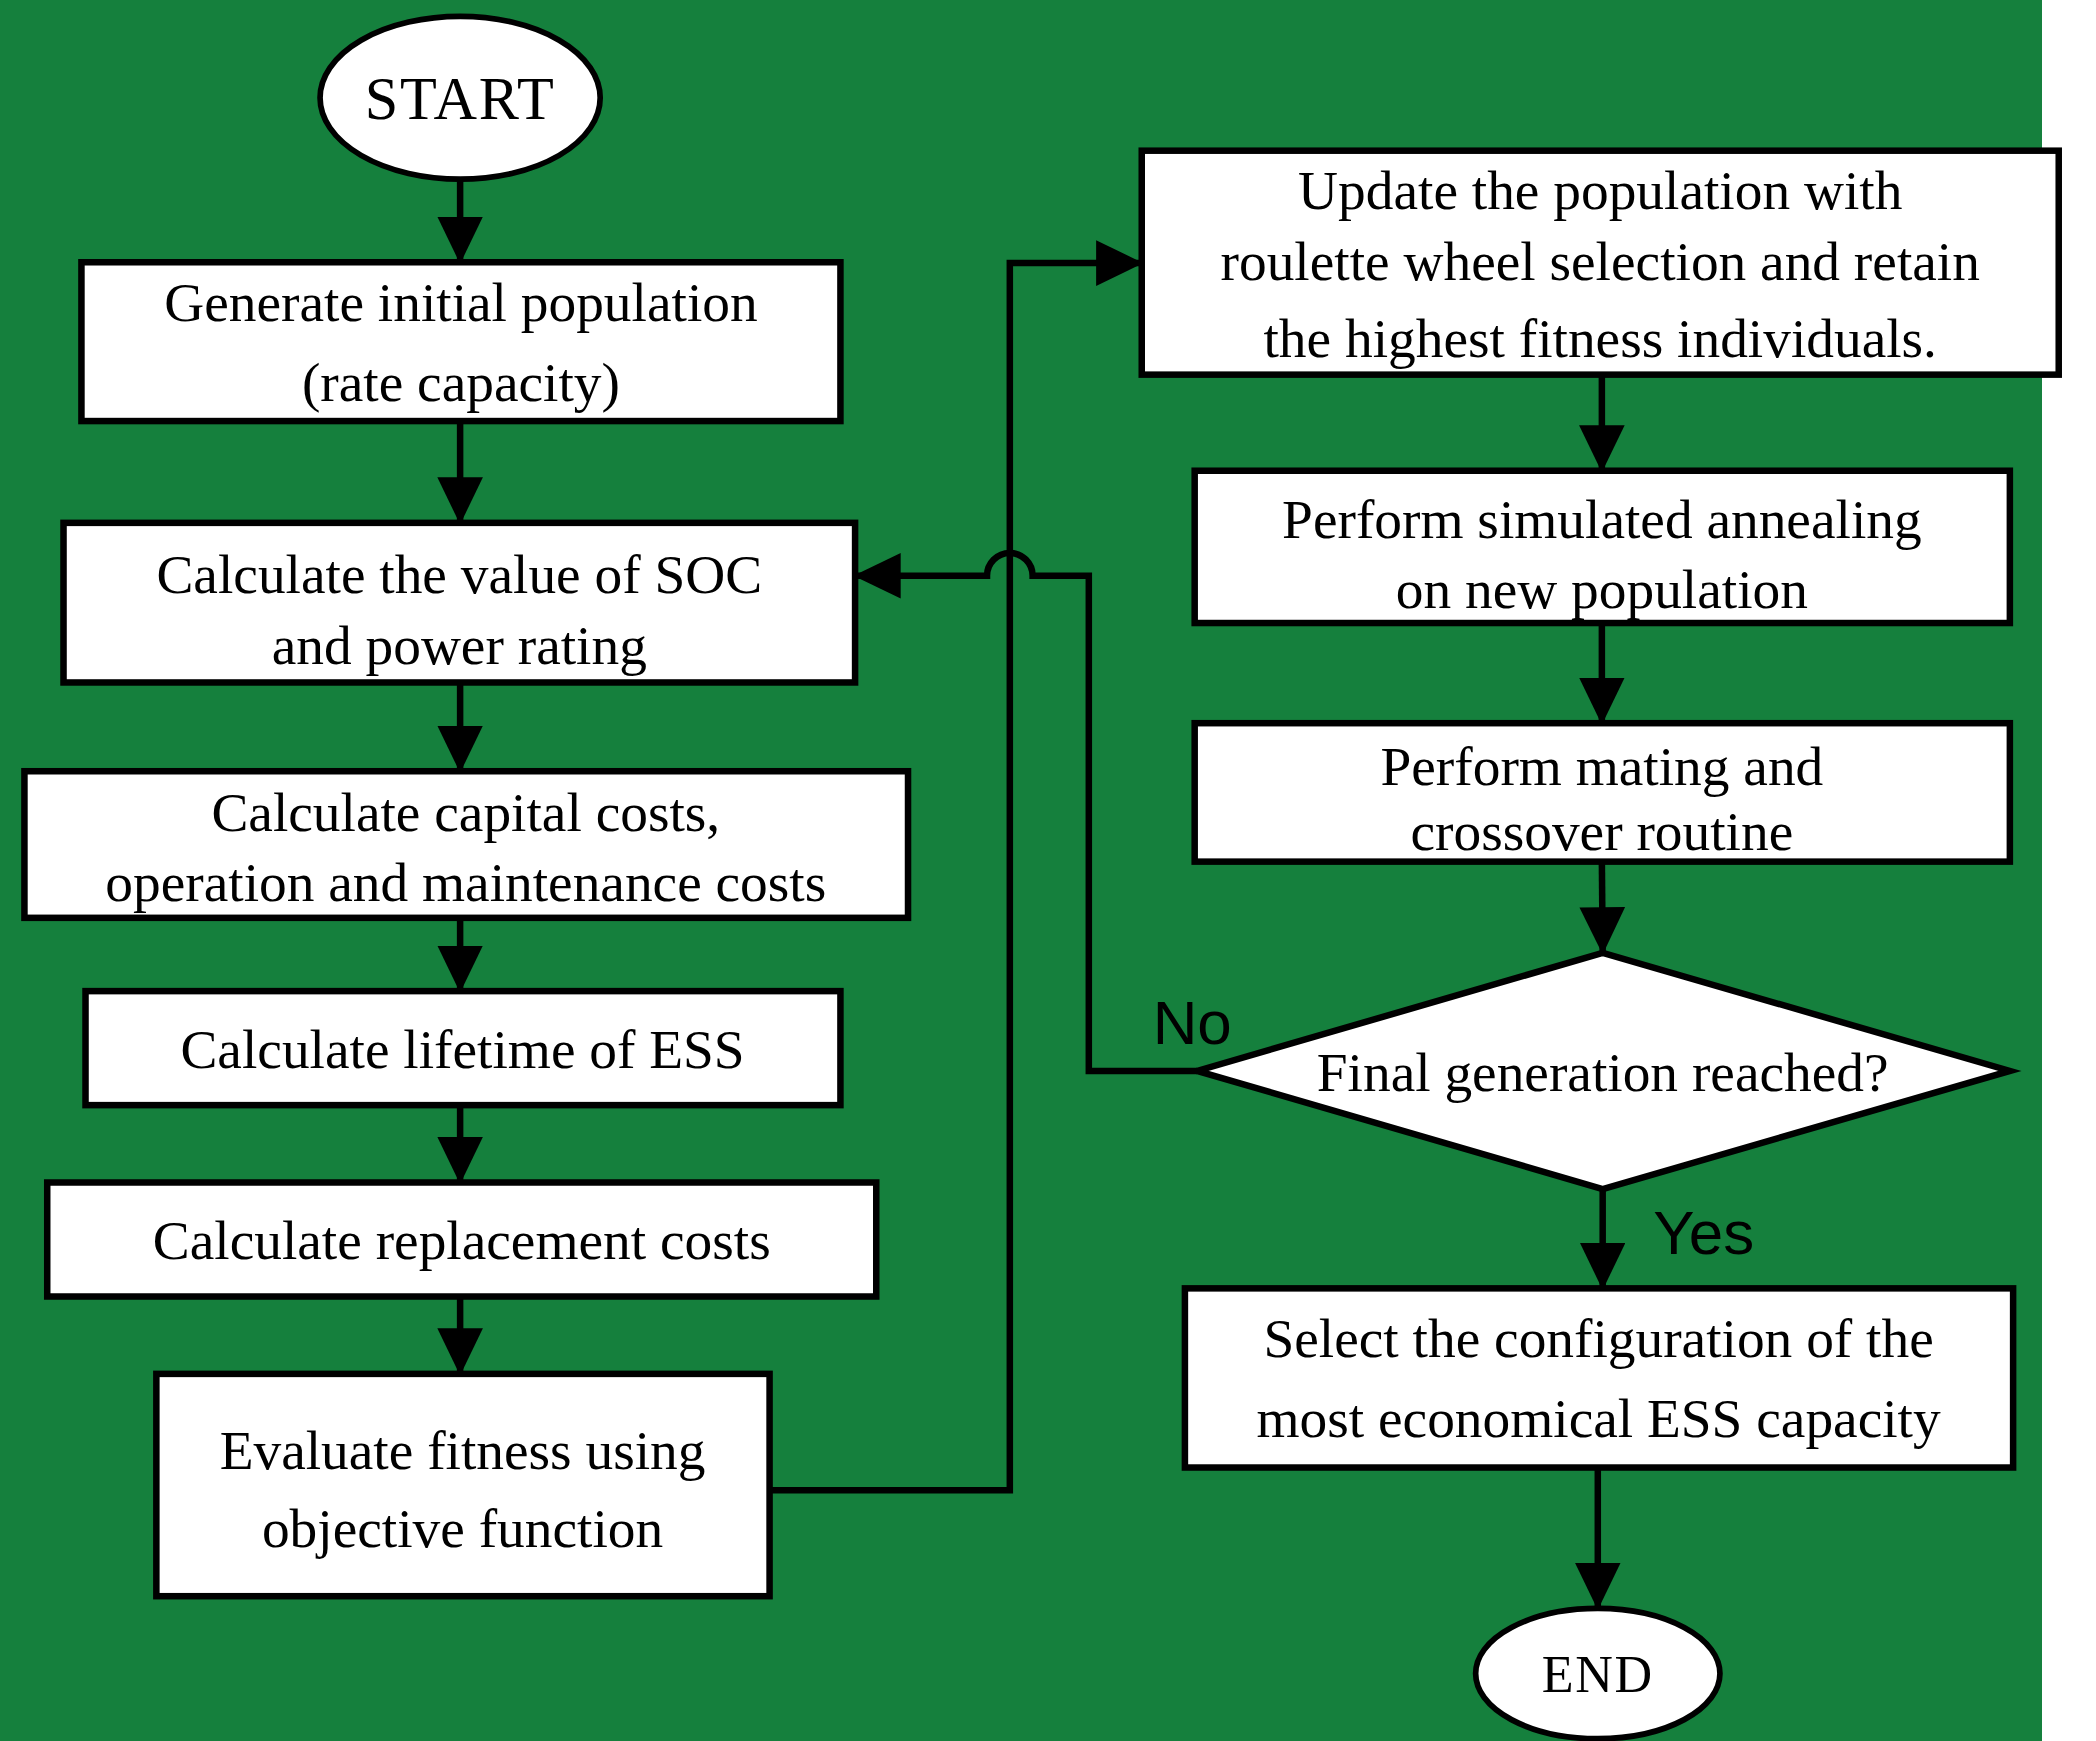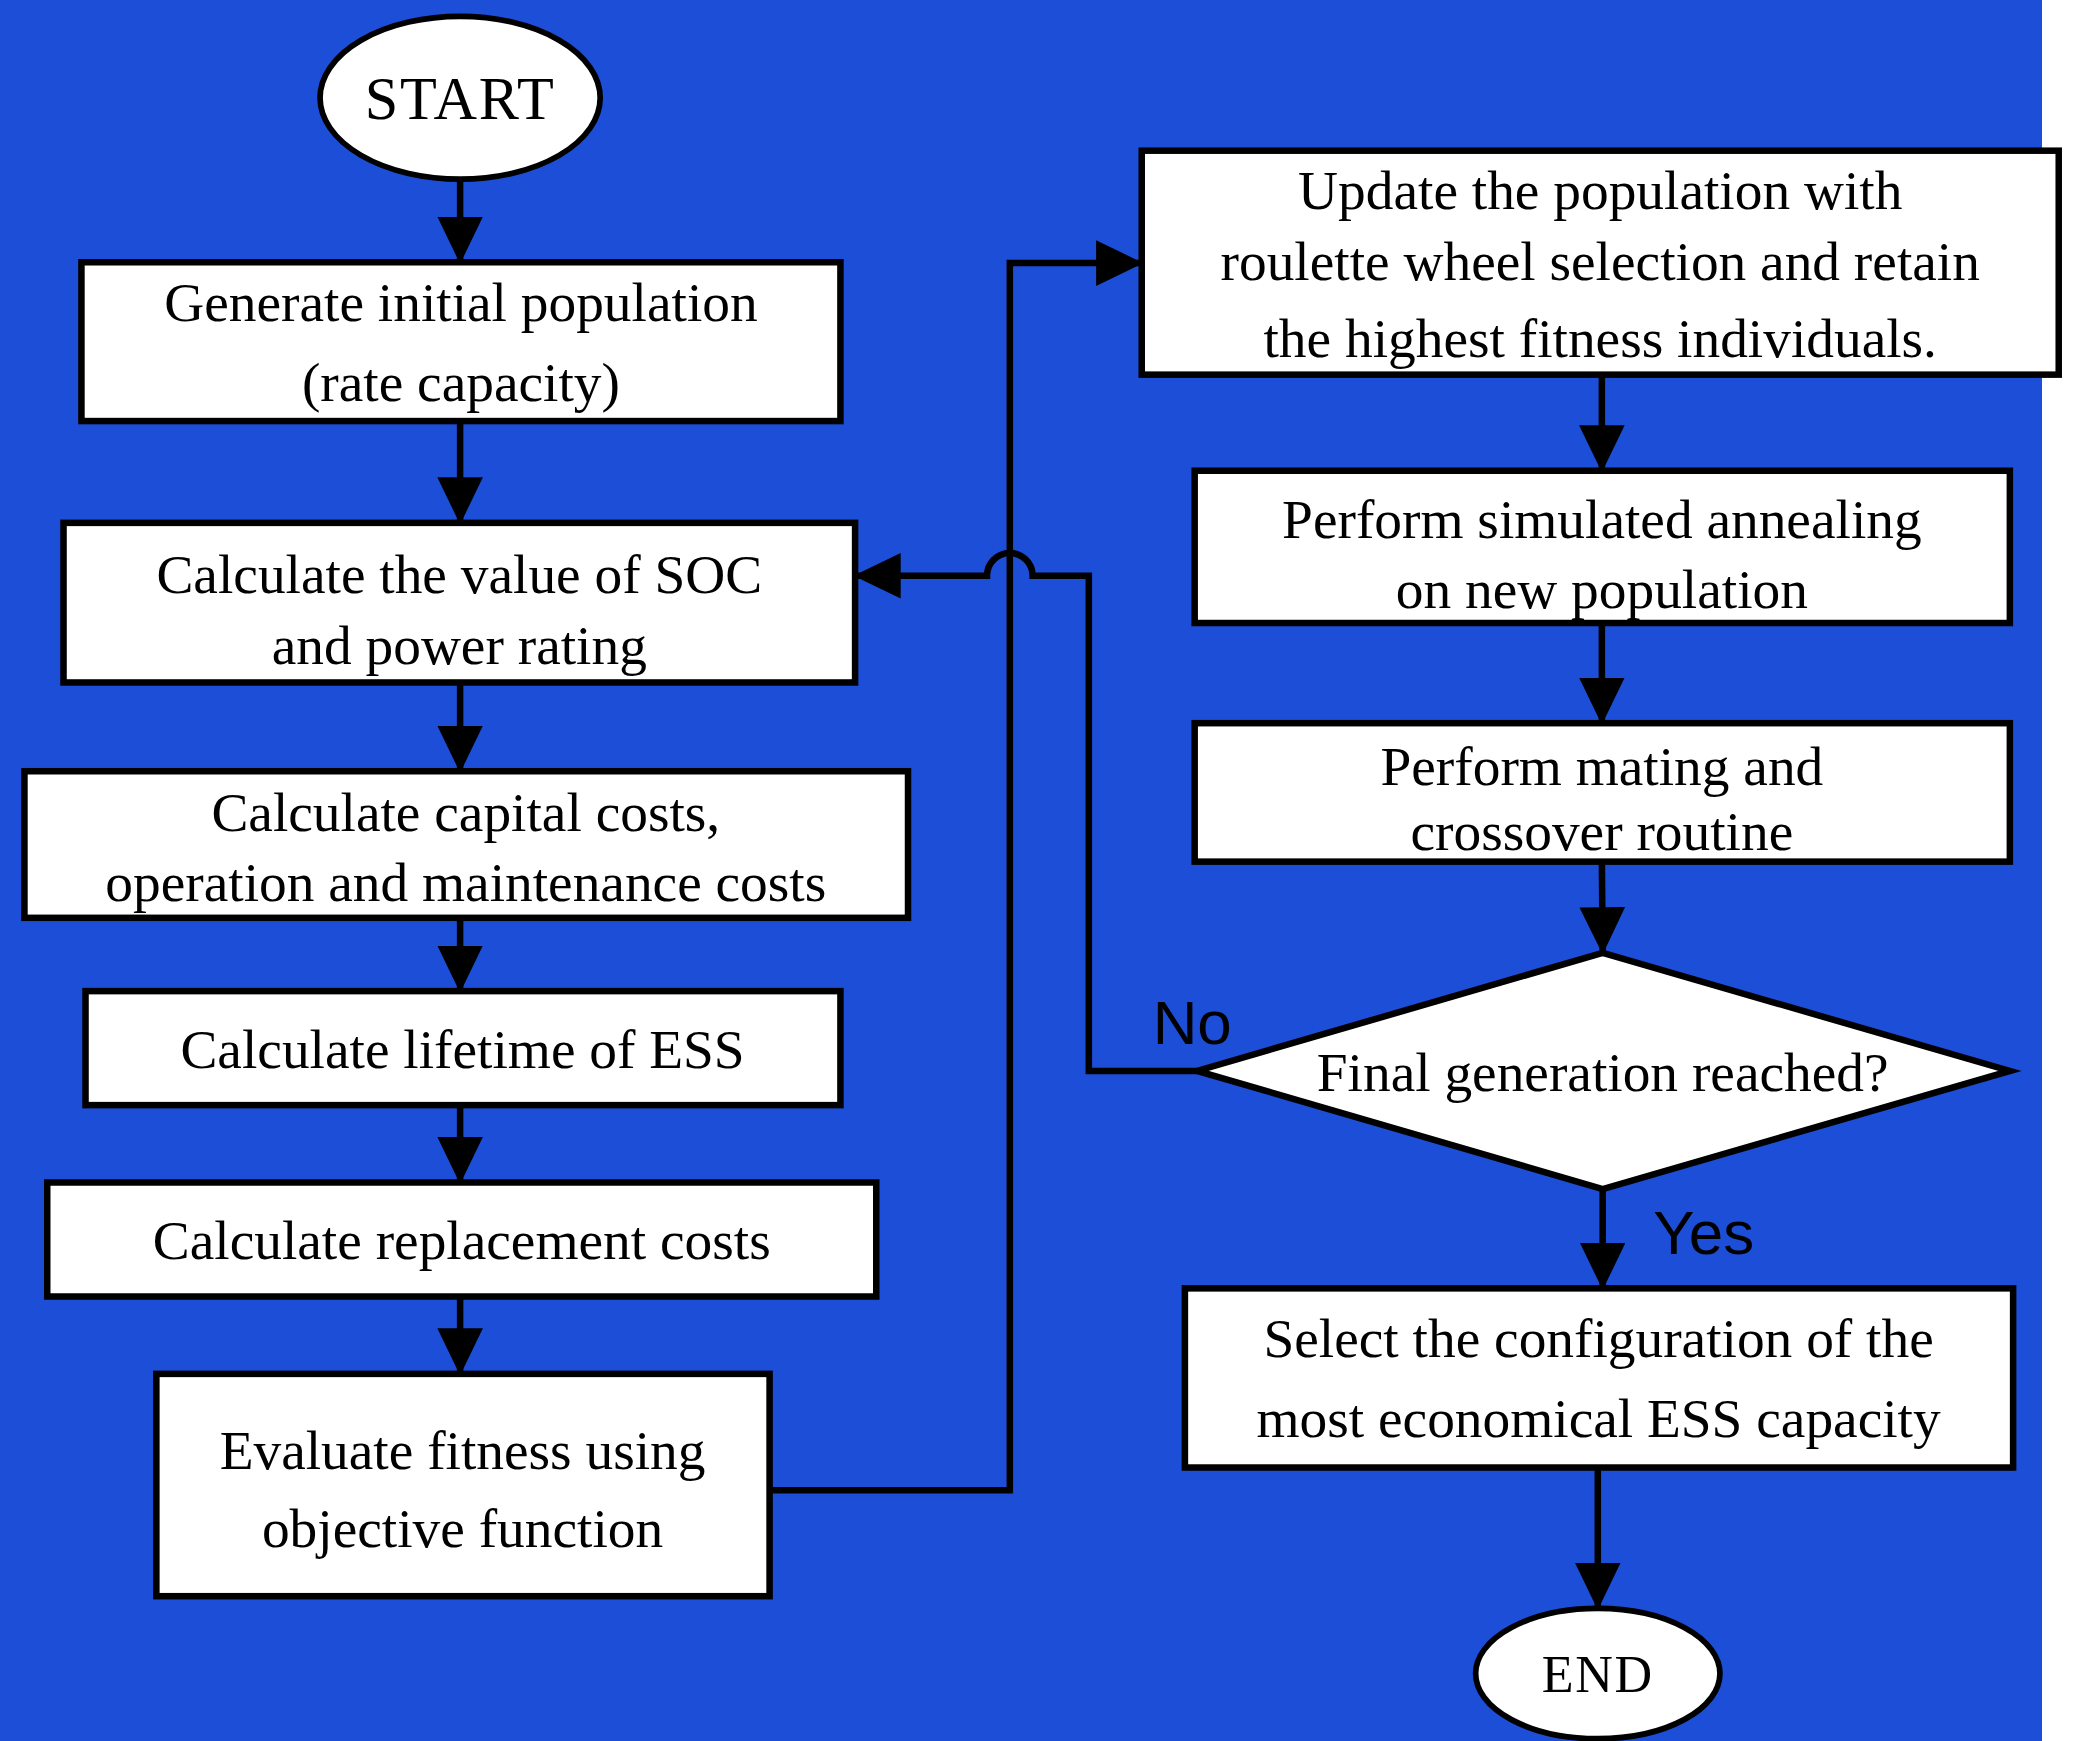--- a/index.html
+++ b/index.html
@@ -4,21 +4,21 @@
 <style>
   html, body {
     margin: 0;
     padding: 0;
     background: #ffffff;
   }
   .canvas {
     position: relative;
     width: 2042px;
     height: 1742px;
-    background: #1d4ed8;
+    background: #15803d;
   }
   svg { display: block; }
   .shape {
     fill: #ffffff;
     stroke: #000000;
     stroke-width: 8;
   }
   .ellipse-shape {
     fill: #ffffff;
     stroke: #000000;

